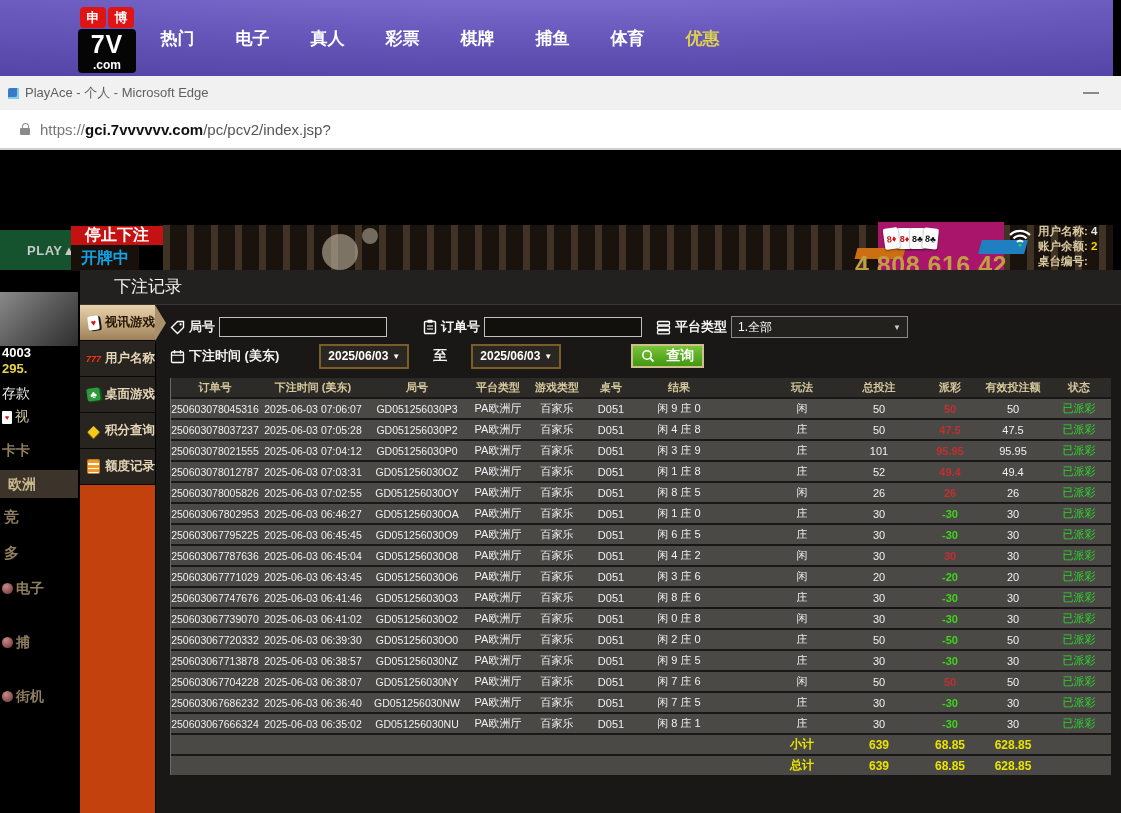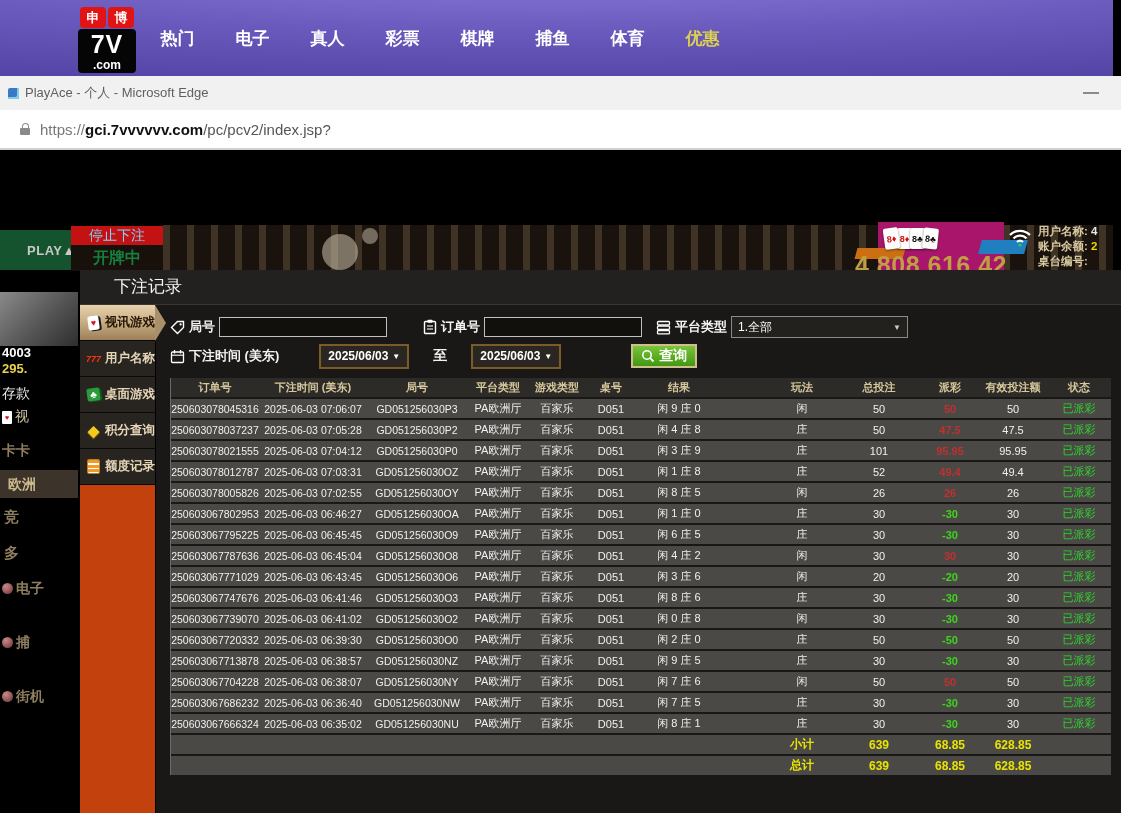--- a/index.html
+++ b/index.html
@@ -42,23 +42,23 @@
   .content{position:absolute;left:0;top:152px;width:1121px;height:661px;background:#000;}
 
   
   .banner-art{position:absolute;left:163px;top:73px;width:950px;height:47px;background:#1a130d;
     background-image:repeating-linear-gradient(90deg,rgba(150,125,95,.30) 0 7px,rgba(0,0,0,0) 7px 24px);}
   .bokeh1{position:absolute;left:322px;top:82px;width:36px;height:36px;border-radius:50%;background:rgba(205,195,175,.55);}
   .bokeh2{position:absolute;left:362px;top:76px;width:16px;height:16px;border-radius:50%;background:rgba(205,195,175,.5);}
   .brand-box{position:absolute;left:0;top:78px;width:70px;height:40px;background:#14532d;
     color:#c9c9c9;font-size:13px;font-weight:bold;letter-spacing:.5px;display:flex;align-items:center;justify-content:center;padding-left:26px;}
   .stop-bet{position:absolute;left:71px;top:74px;width:92px;height:19px;background:#c41212;
-    color:#7dd3fc;font-size:14px;font-weight:normal;display:flex;align-items:center;justify-content:center;}
-  .dealing{position:absolute;left:71px;top:93px;width:92px;height:26px;background:#17100b;
-    color:#15803d;font-size:16px;font-weight:bold;display:flex;align-items:center;justify-content:center;}
+    color:#ffffff;font-size:16px;font-weight:bold;display:flex;align-items:center;justify-content:center;}
+  .dealing{position:absolute;left:71px;top:93px;width:68px;height:26px;background:#17100b;
+    color:#0ea5e9;font-size:16px;font-weight:bold;display:flex;align-items:center;justify-content:center;}
   .magenta{position:absolute;left:878px;top:70px;width:126px;height:50px;background:#a8156a;}
   .orange-bar{position:absolute;left:856px;top:96px;width:48px;height:11px;background:#cc6f12;transform:skewX(-15deg);}
   .blue-bar{position:absolute;left:980px;top:88px;width:46px;height:14px;background:#1f7fc0;transform:skewX(-15deg);}
   .cards{position:absolute;left:886px;top:76px;display:flex;}
   .pcard{width:15px;height:21px;background:#fdfdfd;border-radius:2px;margin-left:-2px;
     font-size:9px;font-weight:bold;display:flex;align-items:center;justify-content:center;
     box-shadow:0 1px 2px rgba(0,0,0,.5);}
   .pcard.red{color:#d01010;} .pcard.blk{color:#111;}
   .pcard:nth-child(1){transform:rotate(-8deg);} .pcard:nth-child(4){transform:rotate(6deg);}
   .jackpot{position:absolute;left:855px;top:99px;font-size:25px;font-weight:bold;color:#bf9f42;letter-spacing:.5px;}
@@ -121,21 +121,21 @@
   .txt-input.order{width:158px;}
   .select{width:163px;height:20px;background:#23211e;border:1px solid #8a8a8a;color:#fff;font-size:12px;
     display:flex;align-items:center;justify-content:space-between;padding:0 6px;cursor:pointer;}
   .select .arr{font-size:8px;color:#ccc;}
   .gap36{margin-left:36px;} .gap14{margin-left:14px;} .gap24{margin-left:24px;} .gap70{margin-left:70px;}
   .date{width:86px;height:21px;background:#2a2622;border:2px solid #7a5c28;color:#fff;font-weight:bold;
     font-size:12px;display:flex;align-items:center;justify-content:center;gap:4px;cursor:pointer;}
   .date .arr{font-size:8px;}
   .to-label{color:#f2f2f2;font-size:14px;font-weight:bold;}
   .search-btn{height:24px;padding:0 8px;background:linear-gradient(180deg,#79c43a,#41980f);
-    border:2px solid #cdbf8e;color:#fff;font-weight:bold;font-size:14px;display:flex;align-items:center;gap:4px;cursor:pointer;}
+    border:2px solid #cdbf8e;color:#fff;font-weight:bold;font-size:14px;display:flex;align-items:center;gap:11px;cursor:pointer;}
 
   
   .tbl{margin:10px 0 0 14px;width:940px;font-size:11px;color:#f0f0f0;border-left:1px solid #6a6a6a;}
   .thead{display:flex;height:19px;background:#2d2b28;color:#d6c89c;font-weight:bold;align-items:center;}
   .trow{display:flex;height:19px;background:#4b4946;margin-top:2px;align-items:center;}
   .cell{text-align:center;overflow:hidden;white-space:nowrap;box-sizing:border-box;}
   .c0{width:88px;font-size:10.5px;} .c1{width:108px;font-size:10.5px;} .c2{width:100px;font-size:10.5px;}
   .c3{width:62px;} .c4{width:56px;} .c5{width:52px;} .c6{width:84px;} .c7{width:46px;}
   .c8{width:70px;} .c9{width:84px;} .c10{width:58px;} .c11{width:68px;} .c12{width:64px;}
   .thead .c0,.thead .c1,.thead .c2{font-size:11px;}

